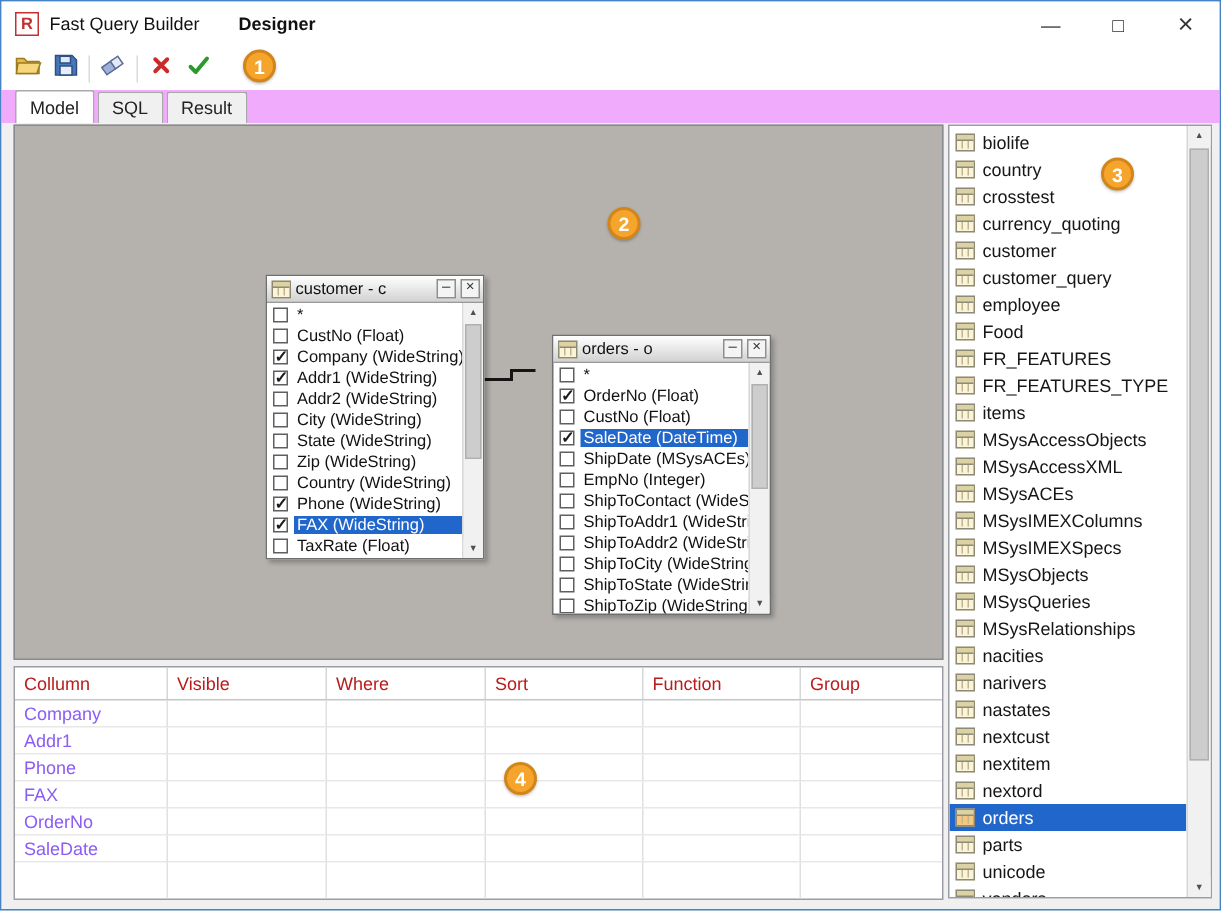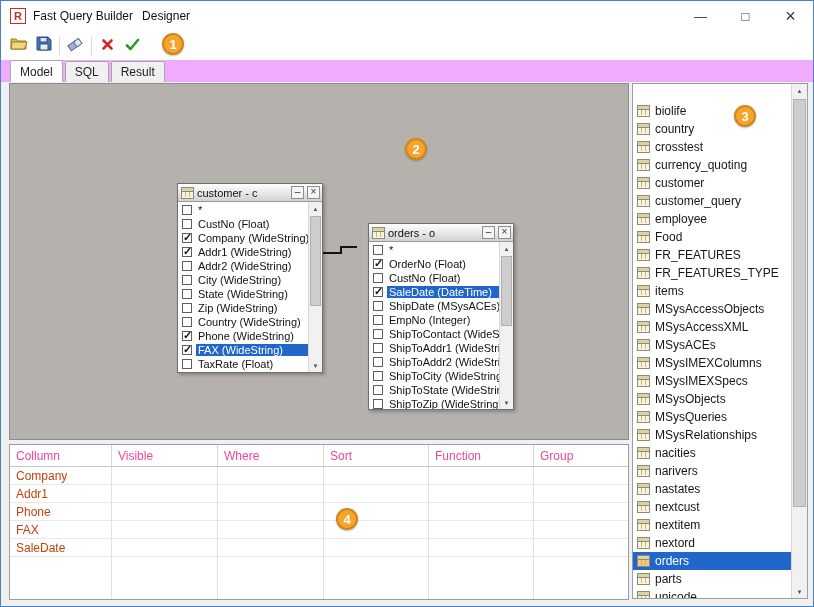--- a/index.html
+++ b/index.html
@@ -7,21 +7,21 @@
   body { font-family:"Liberation Sans",sans-serif; background:#e8e8e8; }
 
   .app { position:relative; width:814px; height:607px; background:#fff;
          border:1px solid #4583c4; display:flex; flex-direction:column; overflow:hidden; }
 
   
   .titlebar { height:30px; flex:none; display:flex; align-items:center; padding-left:9px; background:#fff; }
   .app-icon { width:16px; height:16px; border:1px solid #c23030; color:#c23030; font-weight:700;
               font-size:11px; display:inline-flex; align-items:center; justify-content:center; margin-right:7px; background:#fff; }
   .app-title, .app-subtitle { font-size:12px; color:#111; }
-  .app-subtitle { margin-left:9px; }
+  .app-subtitle { margin-left:26px;font-weight:bold; }
   .tb-spacer { flex:1; }
   .win-btn { width:45px; height:100%; display:flex; align-items:center; justify-content:center; font-size:13px; color:#333; }
   .win-btn.close { font-size:18px; }
 
   
   .toolbar { height:29px; flex:none; display:flex; align-items:center; padding-left:5px; background:#fff; }
   .tb-btn { width:25px; height:25px; display:flex; align-items:center; justify-content:center; }
   .tb-sep { width:1px; height:18px; background:#dadada; margin:0 3px; }
 
   
@@ -56,39 +56,39 @@
   .vscroll { flex:none; width:14px; background:#f1f1f1; border-left:1px solid #d8d8d8; position:relative; }
   .sb-arrow { position:absolute; left:0; right:0; height:13px; display:flex; align-items:center; justify-content:center;
               font-size:6px; color:#505050; background:#f1f1f1; }
   .sb-arrow.up { top:0; } .sb-arrow.down { bottom:0; }
   .sb-thumb { position:absolute; left:1px; right:1px; background:#cdcdcd; border:1px solid #b0b0b0; }
 
   
   .grid { position:absolute; left:8px; top:362px; width:620px; height:156px; background:#fff;
           border:1px solid #9a9da3; display:flex; flex-direction:column; }
   .grid-header { flex:none; display:flex; height:22px; border-bottom:1px solid #c6c6c6; }
-  .ghead { font-size:12px; color:#ec4899; padding:4px 0 0 6px; border-right:1px solid #d6d6d6; white-space:nowrap; overflow:hidden; }
+  .ghead { font-size:12px; color:#b91c1c; padding:4px 0 0 6px; border-right:1px solid #d6d6d6; white-space:nowrap; overflow:hidden; }
   .grid-header div:nth-of-type(1){width:102px}
   .grid-header div:nth-of-type(2){width:106px}
   .grid-header div:nth-of-type(3){width:106px}
   .grid-header div:nth-of-type(4){width:105px}
   .grid-header div:nth-of-type(5){width:105px}
   .grid-header div:nth-of-type(6){flex:1; border-right:none;}
   .grid-row { display:flex; height:18px; }
-  .gcell { border-right:1px solid #e0e0e0; border-bottom:1px solid #e8e8e8; font-size:12px; color:#c2410c;
+  .gcell { border-right:1px solid #e0e0e0; border-bottom:1px solid #e8e8e8; font-size:12px; color:#8b5cf6;
            padding:2px 0 0 6px; white-space:nowrap; overflow:hidden; }
   .c0{width:102px}.c1{width:106px}.c2{width:106px}.c3{width:105px}.c4{width:105px}
   .c5{flex:1; border-right:none;}
   .grid-filler { flex:1; display:flex; }
   .grid-filler .gcell { border-bottom:none; }
 
   
   .sidebar { position:absolute; left:631px; top:1px; width:176px; height:516px; background:#fff;
              border:1px solid #9a9da3; display:flex; }
-  .side-list { flex:1; overflow:hidden; padding-top:18px; }
+  .side-list { flex:1; overflow:hidden; padding-top:2px; }
   .side-item { height:18px; display:flex; align-items:center; gap:5px; padding-left:4px; font-size:12px;
                color:#161616; white-space:nowrap; }
   .side-item.selected { background:var(--selection,#2166cb); color:#fff; }
   .side-scroll { flex:none; width:16px; position:relative; background:#f1f1f1; border-left:1px solid #d8d8d8; }
 
   .tbl-icon { flex:none; width:13px; height:12px; background:#fbf3da; border:1px solid #8d8a76; position:relative; }
   .tbl-icon::before { content:""; position:absolute; left:0; right:0; top:0; height:3px; background:#ddd2a4;
                       border-bottom:1px solid #8d8a76; }
   .tbl-icon::after { content:""; position:absolute; left:3px; top:4px; bottom:1px; width:1px; background:#c0b68d;
                      box-shadow:4px 0 0 #c0b68d; }
@@ -385,20 +385,28 @@
 
           <div class="grid-row">
             <div class="gcell c0">FAX</div>
             <div class="gcell c1"></div>
             <div class="gcell c2"></div>
             <div class="gcell c3"></div>
             <div class="gcell c4"></div>
             <div class="gcell c5"></div>
           </div>
 
+          <div class="grid-row">
+            <div class="gcell c0">OrderNo</div>
+            <div class="gcell c1"></div>
+            <div class="gcell c2"></div>
+            <div class="gcell c3"></div>
+            <div class="gcell c4"></div>
+            <div class="gcell c5"></div>
+          </div>
 
           <div class="grid-row">
             <div class="gcell c0">SaleDate</div>
             <div class="gcell c1"></div>
             <div class="gcell c2"></div>
             <div class="gcell c3"></div>
             <div class="gcell c4"></div>
             <div class="gcell c5"></div>
           </div>
         </div>

